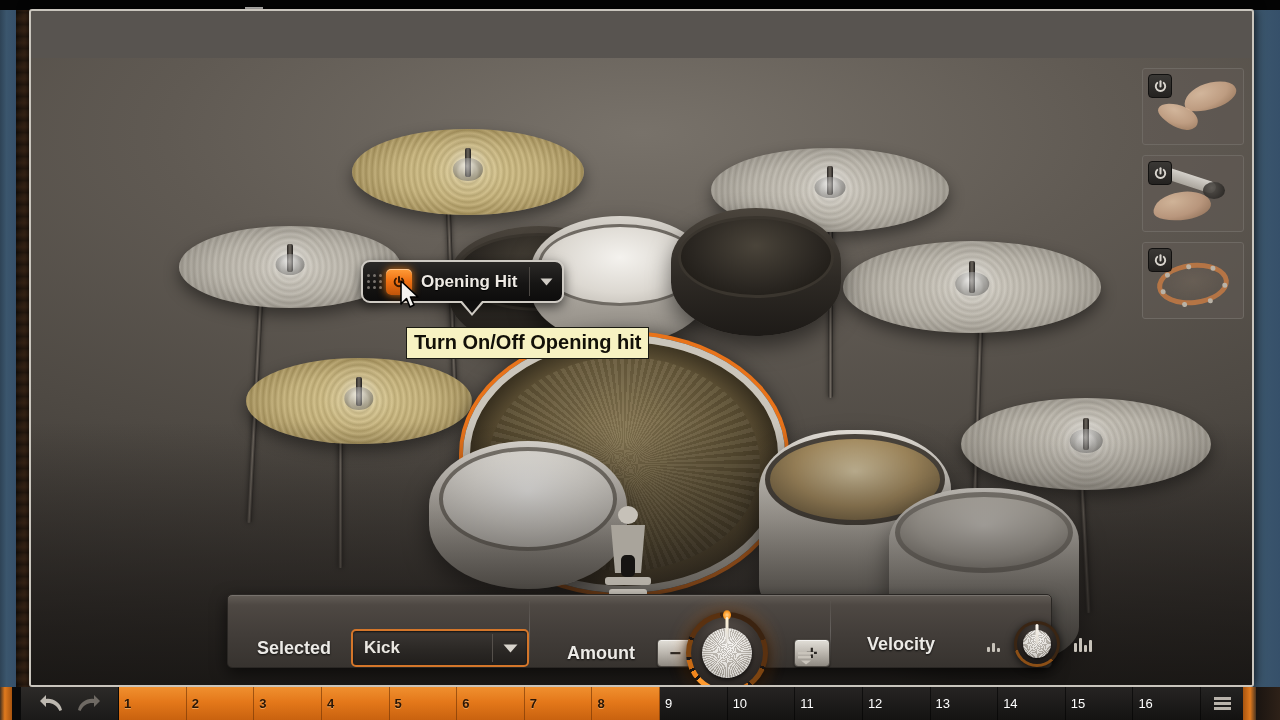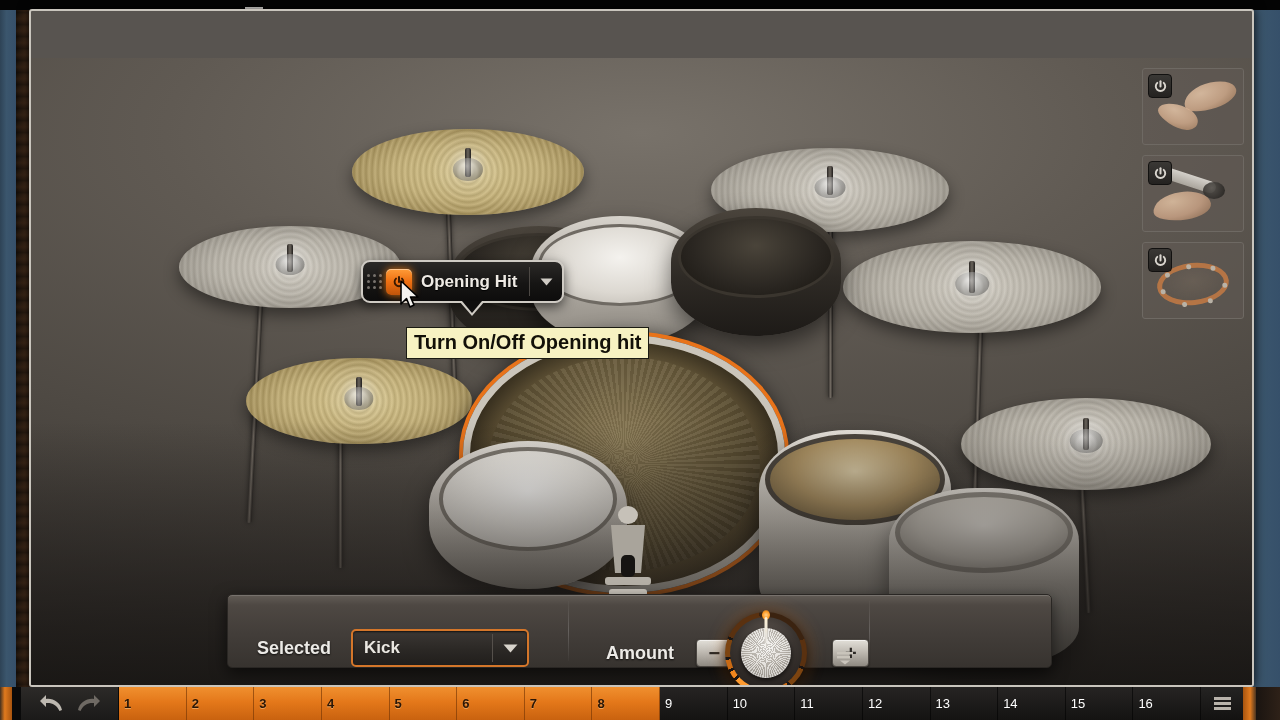--- a/index.html
+++ b/index.html
@@ -862,20 +862,41 @@
           <svg width="16" height="13" viewBox="0 0 16 13">
             <rect x="0" y="0" width="16" height="2.4" fill="#c9c4bb"></rect>
             <rect x="0" y="4" width="13" height="2.4" fill="#c9c4bb"></rect>
             <path d="M3 8.6 L13 8.6 L8 12.6 Z" fill="#c9c4bb"></path>
           </svg>
         </span>
       </div>
 
       <div class="cb-divider"></div>
 
+      <div class="cb-section" id="sec-velocity">
+        <span class="cb-label">Velocity</span>
+
+        <span class="bars-icon" id="vel-bars-low">
+          <i style="height:5px"></i>
+            <i style="height:9px"></i>
+            <i style="height:4px"></i>
+        </span>
+
+        <div id="velocity-knob">
+          <span class="vpointer"></span>
+          <span class="vcap"></span>
+        </div>
+
+        <span class="bars-icon" id="vel-bars-high">
+          <i style="height:9px"></i>
+            <i style="height:14px"></i>
+            <i style="height:7px"></i>
+            <i style="height:12px"></i>
+        </span>
+      </div>
 
     </div>
   </div>
 </div>
 
 <div id="timeline">
   <div id="tl-orangebar-left"></div>
   <div id="tl-black-lead"></div>
 
   <div id="tl-undo-zone">

